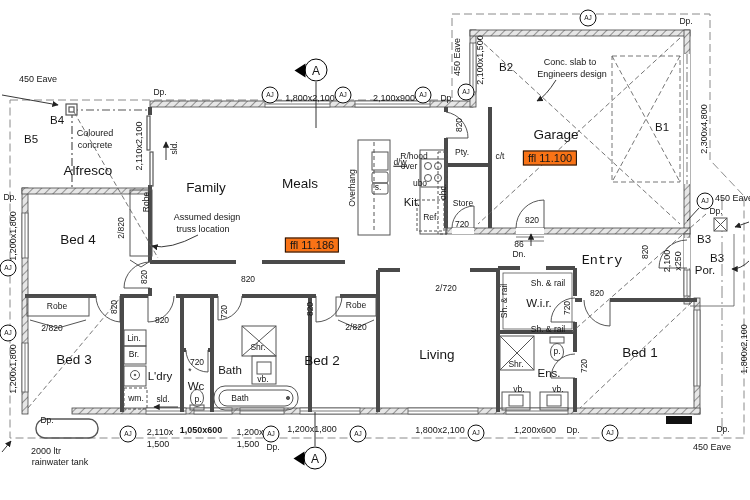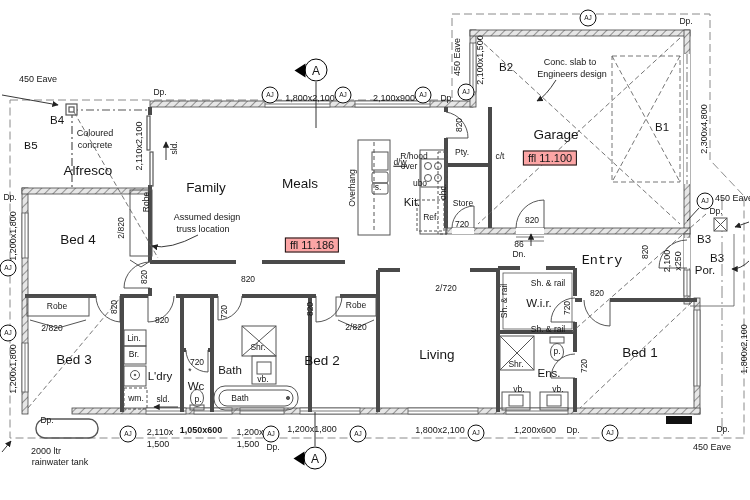--- a/index.html
+++ b/index.html
@@ -6,21 +6,21 @@
   #plan{position:relative;width:750px;height:500px;background:#fff;overflow:hidden;
         font-family:"Liberation Sans",sans-serif;}
   #plan svg{position:absolute;left:0;top:0;}
   .lbl{position:absolute;transform:translate(-50%,-50%);color:#161616;line-height:1;white-space:pre;}
   .room{font-size:13.5px;}
   .room-sm{font-size:11.5px;}
   .small{font-size:8.5px;}
   .dim{font-size:9px;}
   .note{font-size:9px;}
   .bcode{font-size:11.5px;}
-  .ffl{font-size:11px;border:1.4px solid #111;padding:1px 4px;background:#fca5a5;}
+  .ffl{font-size:11px;border:1.4px solid #111;padding:1px 4px;background:#f97316;}
   .aj{font-size:6.5px;width:15px;height:15px;border:1px solid #111;border-radius:50%;
       background:#fff;display:flex;align-items:center;justify-content:center;}
   .secmark{font-size:12px;width:21px;height:21px;border:1.6px solid #000;border-radius:50%;
       background:#fff;display:flex;align-items:center;justify-content:center;}
   .secmark::before{content:"";position:absolute;left:-11px;top:50%;margin-top:-7px;
       border-top:7px solid transparent;border-bottom:7px solid transparent;
       border-right:11px solid #000;}
 </style>
 </head>
 <body>
@@ -234,21 +234,21 @@
       <div class="lbl room-sm" style="left: 196px; top: 387px;">Wc</div>
       <div class="lbl room-sm" style="left: 160px; top: 377px;">L'dry</div>
       <div class="lbl room-sm" style="left: 539px; top: 304px;">W.i.r.</div>
       <div class="lbl room-sm" style="left: 549px; top: 374px;">Ens.</div>
       <div class="lbl room-sm" style="left: 705px; top: 271px;">Por.</div>
       <div class="lbl small" style="left: 463px; top: 203px;">Store</div>
       <div class="lbl small" style="left: 462px; top: 152px;">Pty.</div>
       <div class="lbl ffl" style="left: 312px; top: 245px;">ffl 11.186</div>
       <div class="lbl ffl" style="left: 550px; top: 158px;">ffl 11.100</div>
       <div class="lbl bcode" style="left: 57px; top: 121px;">B4</div>
-      <div class="lbl bcode" style="left: 31px; top: 146px; font-family: Liberation Mono, monospace;">B5</div>
+      <div class="lbl bcode" style="left: 31px; top: 140px;">B5</div>
       <div class="lbl bcode" style="left: 506px; top: 68px;">B2</div>
       <div class="lbl bcode" style="left: 662px; top: 128px;">B1</div>
       <div class="lbl bcode" style="left: 704px; top: 240px;">B3</div>
       <div class="lbl bcode" style="left: 717px; top: 259px;">B3</div>
       <div class="lbl dim" style="left: 38px; top: 79px;">450 Eave</div>
       <div class="lbl dim" style="left: 457px; top: 57px; transform: translate(-50%, -50%) rotate(-90deg);">450 Eave</div>
       <div class="lbl dim" style="left: 734px; top: 198px;">450 Eave</div>
       <div class="lbl dim" style="left: 712px; top: 447px;">450 Eave</div>
       <div class="lbl dim" style="left: 310px; top: 98px;">1,800x2,100</div>
       <div class="lbl dim" style="left: 394px; top: 98px;">2,100x900</div>

